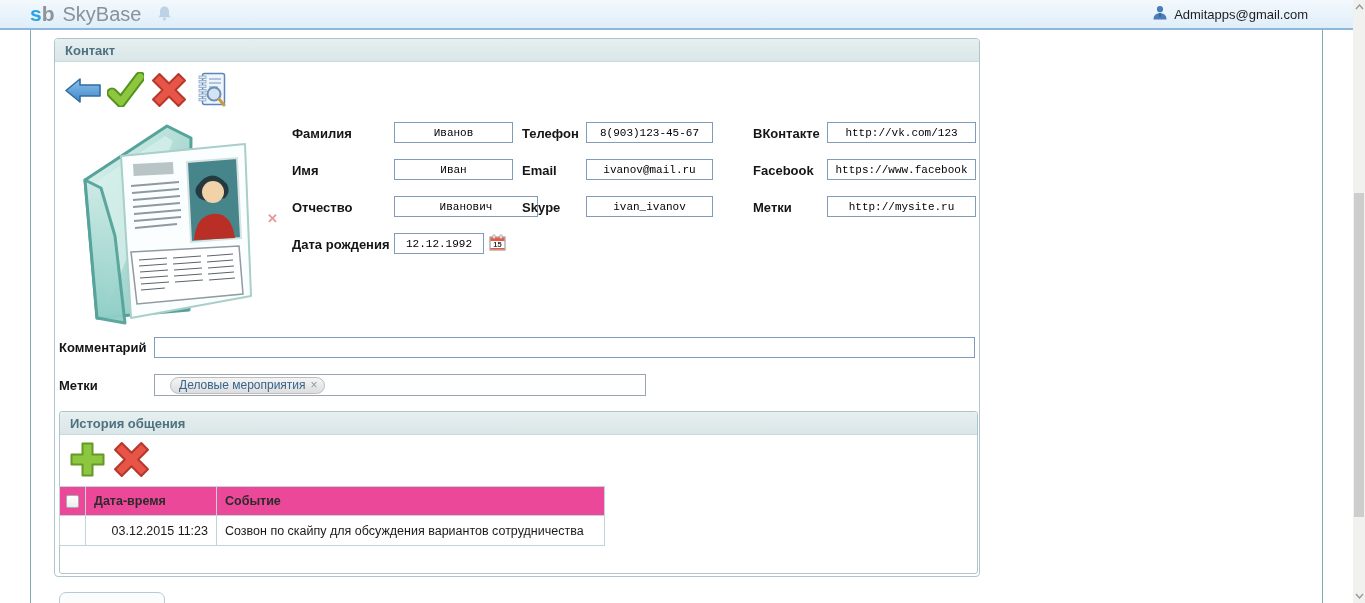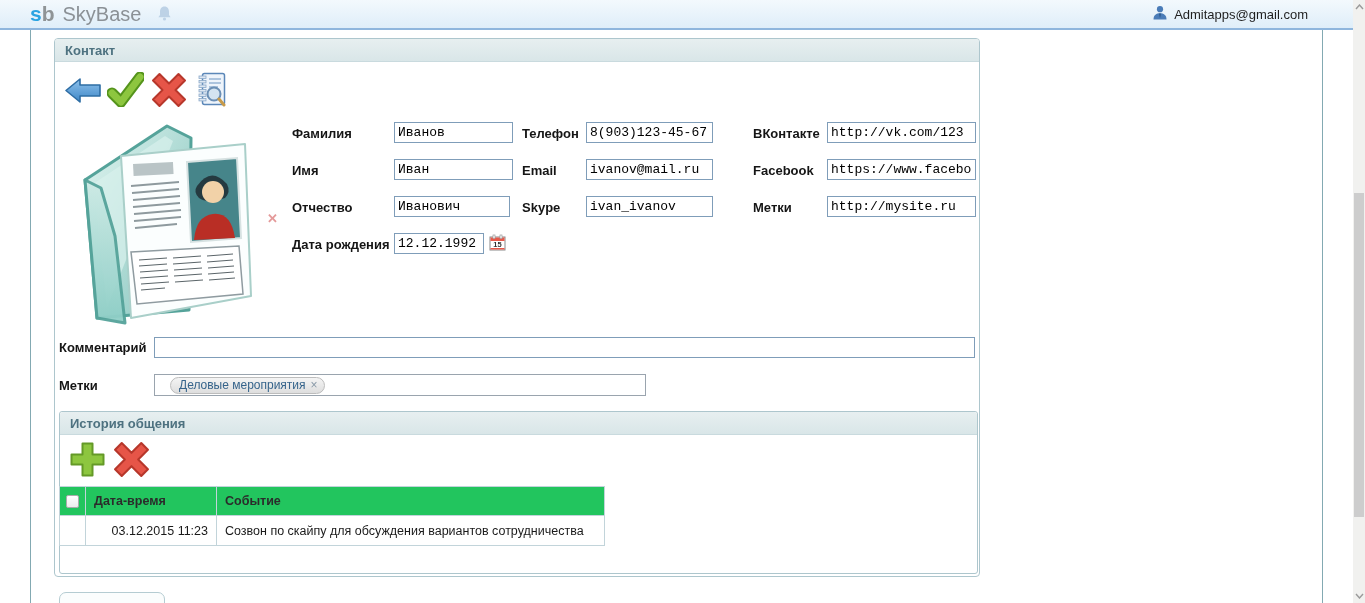--- a/index.html
+++ b/index.html
@@ -29,39 +29,39 @@
               border-bottom:1px solid #c9dade; border-radius:3px 3px 0 0;
               font-size:13px; font-weight:bold; color:#4e7280; padding:4px 0 0 10px; }
   .contact-panel { left:23px; top:8px; width:926px; height:539px; }
   .history-panel { left:4px; top:372px; width:919px; height:163px; border-radius:3px; }
 
   .icon-btn { position:absolute; cursor:pointer; }
 
   
   .flabel { position:absolute; font-size:13px; font-weight:bold; color:#151515; white-space:nowrap; }
   .tinput { position:absolute; height:21px; border:1px solid #7f9db9; background:#fff;
-            font-family:"Liberation Mono", monospace; font-size:13px; color:#000;
-            padding:0 3px; outline:none; }
+            font-family:"Liberation Mono", monospace; font-size:11px; color:#000;
+            padding:0 3px; outline:none;text-align:center; }
   .photo { position:absolute; left:12px; top:79px; width:196px; height:207px; cursor:pointer; }
   .mini-x { position:absolute; left:212px; top:173px; font-size:13px; font-weight:bold;
             color:#e49a9a; cursor:pointer; line-height:13px; }
 
   .tagbox { position:absolute; left:99px; top:335px; width:492px; height:22px;
             border:1px solid #9aa4ae; background:#fff; display:flex; align-items:center;
             padding-left:15px; cursor:text; }
   .tag { display:flex; align-items:center; height:17px; padding:0 6px 0 8px;
          background:linear-gradient(#f4f4f4,#dedede); border:1px solid #bcbcbc;
          border-radius:9px; font-size:12px; color:#36648b; white-space:nowrap; }
   .tag .rm { margin-left:5px; color:#8a9aa8; font-size:12px; cursor:pointer; line-height:12px; }
 
   
   .hist-table { position:absolute; left:-1px; top:74px; width:545px; border-collapse:collapse;
                 table-layout:fixed; font-size:12.5px; color:#1a1a1a; background:#fff; }
   .hist-table th, .hist-table td { border:1px solid #c2d4da; overflow:hidden; white-space:nowrap; }
-  .hist-table th { background:#22c55e; font-weight:bold; text-align:left;
+  .hist-table th { background:#ec4899; font-weight:bold; text-align:left;
                    height:29px; padding:0 8px; color:#2b2b2b; }
   .hist-table td { height:30px; padding:0 8px; }
   .hist-table td.dt { text-align:right; }
   .cb { display:inline-block; width:13px; height:13px; border:1px solid #ababab;
         border-radius:2px; background:linear-gradient(#fff,#ededed); vertical-align:middle;
         cursor:pointer; }
   .cbcell { text-align:center !important; padding:0 !important; }
 
   
   .bottom-tab { position:absolute; left:28px; top:562px; width:106px; height:18px;
@@ -209,21 +209,21 @@
           <polygon points="18,62 30,200 58,205 48,118 34,70" fill="url(#teal2)" stroke="#55a39a" stroke-width="3" stroke-linejoin="round" opacity="0.95"></polygon>
         </svg>
       </span>
       <span class="mini-x">✕</span>
 
       <span class="flabel" style="left:237px; top:87px;">Фамилия</span>
       <input class="tinput" style="left: 339px; top: 83px; width: 119px;" value="Иванов">
       <span class="flabel" style="left:237px; top:124px;">Имя</span>
       <input class="tinput" style="left: 339px; top: 120px; width: 119px;" value="Иван">
       <span class="flabel" style="left:237px; top:161px;">Отчество</span>
-      <input class="tinput" style="left: 339px; top: 157px; width: 116px;" value="Иванович">
+      <input class="tinput" style="left: 339px; top: 157px; width: 144px;" value="Иванович">
       <span class="flabel" style="left:237px; top:198px;">Дата рождения</span>
       <input class="tinput" style="left: 339px; top: 194px; width: 90px;" value="12.12.1992">
       <span class="icon-btn" style="left:434px; top:195px;">
         <svg width="17" height="17" viewBox="0 0 17 17">
           <rect x="1" y="3" width="15" height="13" fill="#fff" stroke="#8a8a8a"></rect>
           <rect x="1.5" y="3.5" width="14" height="3.5" fill="#e8594a"></rect>
           <rect x="4" y="1" width="2" height="3.5" fill="#fff" stroke="#9a9a9a" stroke-width="0.7"></rect>
           <rect x="11" y="1" width="2" height="3.5" fill="#fff" stroke="#9a9a9a" stroke-width="0.7"></rect>
           <rect x="1.5" y="14" width="14" height="1.5" fill="#e8594a"></rect>
           <text x="8.5" y="13" font-size="7.5" font-weight="bold" fill="#333" text-anchor="middle" font-family="Liberation Sans, sans-serif">15</text>

